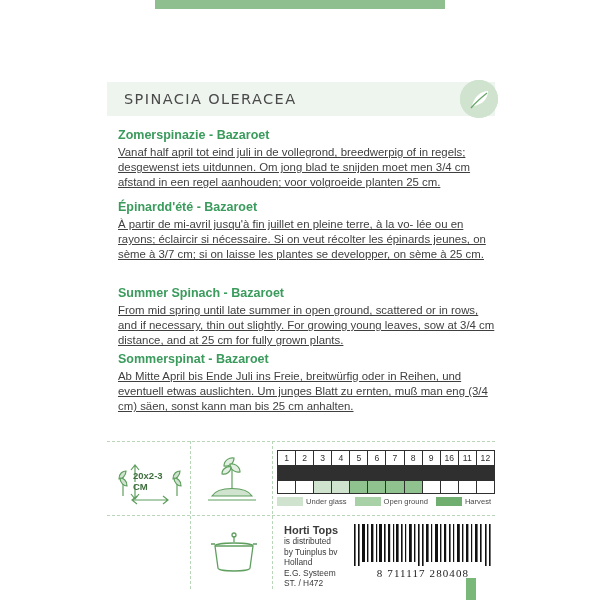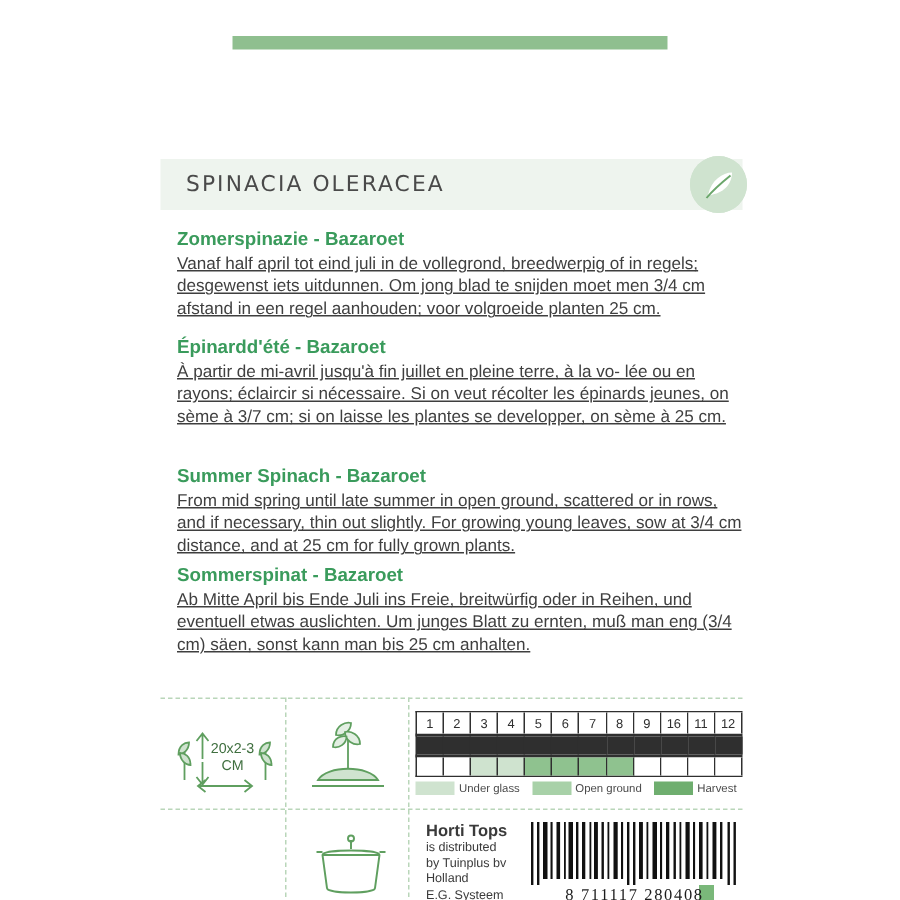--- a/index.html
+++ b/index.html
@@ -11,21 +11,20 @@
     height: 600px;
     background: #ffffff;
     font-family: "Liberation Sans", sans-serif;
     color: #3a3a3a;
     position: relative;
     overflow: hidden;
   }
   .page {
     position: absolute;
     inset: 0;
-    margin-top: 24px;
   }
 
   
   .top-bar {
     position: absolute;
     top: 0;
     left: 155px;
     width: 290px;
     height: 9px;
     background: #8fbf8f;
@@ -113,24 +112,24 @@
     top: 452px;
     width: 74px;
     height: 56px;
     color: #4f8f4f;
   }
   .spacing-label {
     position: absolute;
     left: 133px;
     top: 470px;
     font-size: 9.5px;
-    font-weight: normal;
+    font-weight: bold;
     color: #3f6f3f;
     line-height: 11px;
-    text-align: center;
+    text-align: left;
     width: 44px;
   }
   .icon-sow {
     position: absolute;
     left: 198px;
     top: 450px;
     width: 68px;
     height: 58px;
   }
   .icon-year {

